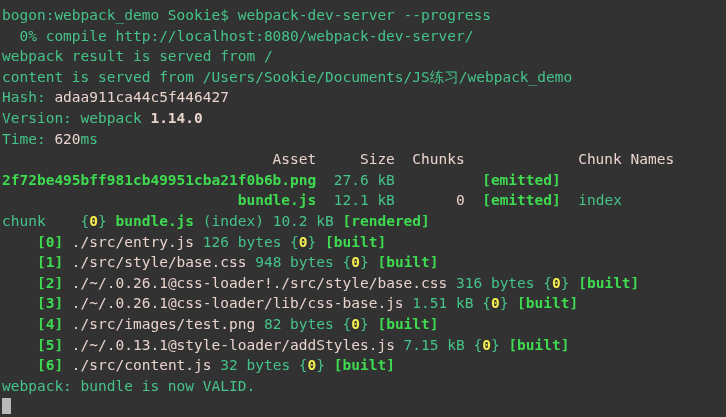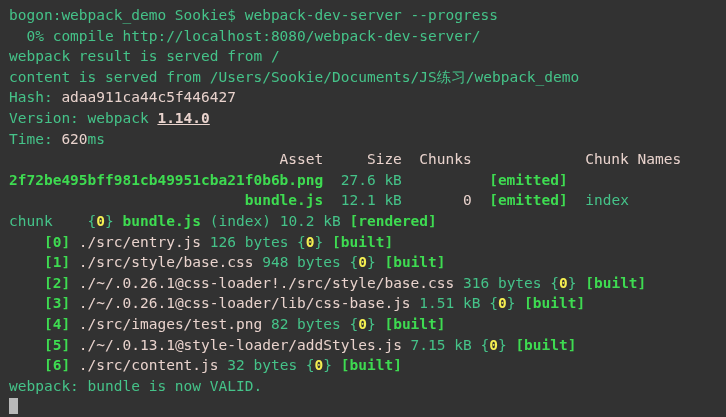--- a/index.html
+++ b/index.html
@@ -7,32 +7,32 @@
     padding: 0;
     background: #323232;
     width: 726px;
     height: 417px;
     overflow: hidden;
   }
   .terminal {
     box-sizing: border-box;
     width: 726px;
     height: 417px;
-    padding: 5px 0 0 9px;
+    padding: 5px 0 0 2px;
     font-family: "DejaVu Sans Mono", "Liberation Mono", monospace;
     font-size: 14.5px;
     line-height: 20.6px;
     white-space: pre;
     background: var(--bg, #323232);
   }
   .line { height: 20.6px; }
   .s-g  { color: var(--green, #45c389); }
   .s-gb { color: var(--green-bold, #3edb51); font-weight: bold; text-align: center; }
   .s-w  { color: var(--white-bold, #e9d3cd); font-weight: normal; }
-  .s-wu { color: var(--white-bold, #e9d3cd); font-weight: bold; text-decoration: underline; }
+  .s-wu { color: var(--white-bold, #e9d3cd); font-weight: bold; }
   .s-y  { color: var(--yellow-bold, #f5ef51); font-weight: bold; }
   .cursor {
     display: inline-block;
     width: 8.7px;
     height: 16px;
     background: var(--cursor, #b9b9b9);
     vertical-align: text-bottom;
   }
 </style>
 </head>

